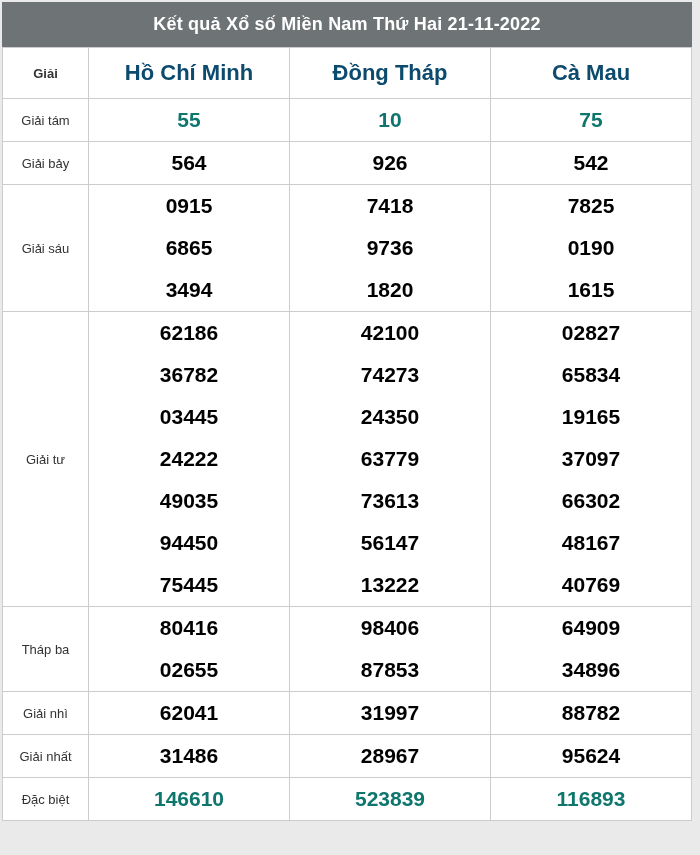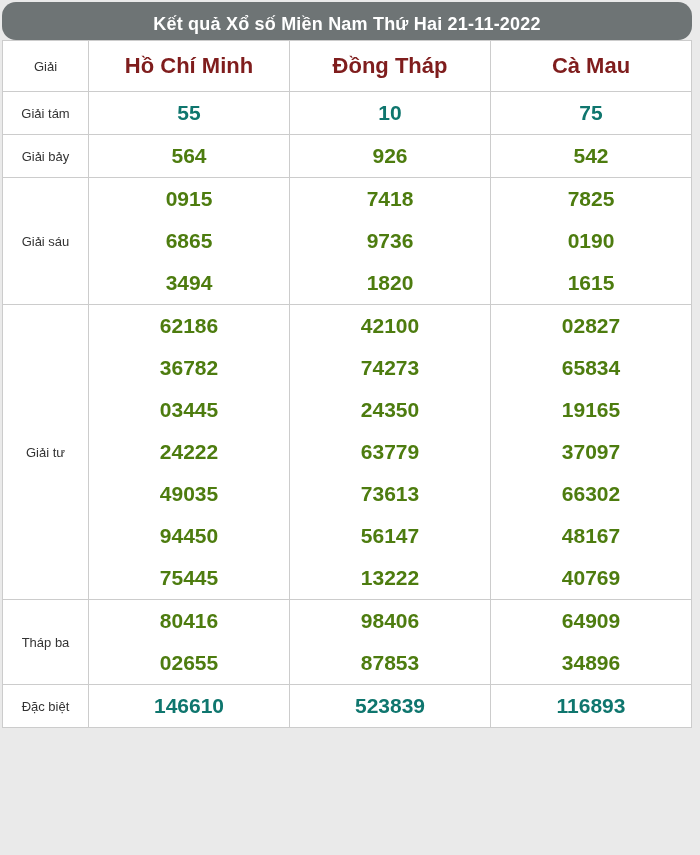--- a/index.html
+++ b/index.html
@@ -16,59 +16,58 @@
     top: 2px;
     left: 2px;
     width: 690px;
   }
   .title-bar {
     background: #6e7475;
     color: #ffffff;
     font-weight: bold;
     font-size: 18px;
     text-align: center;
-    height: 38px;
+    height: 45px;
     line-height: 45px;
     letter-spacing: 0.2px;
-    border-radius: 14px;
   }
   table.results {
     width: 100%;
     border-collapse: collapse;
     background: #ffffff;
     table-layout: fixed;
   }
   table.results td, table.results th {
     border: 1px solid #cccccc;
     text-align: center;
     vertical-align: middle;
     padding: 0;
   }
   col.c-label { width: 86px; }
   tr.head th { height: 50px; background: #ffffff; }
   th.corner {
     font-size: 13px;
-    font-weight: normal;
+    font-weight: bold;
     color: #333333;
     margin-top: 36px;
   }
   th.province {
     font-size: 22px;
     font-weight: bold;
-    color: #7f1d1d;
+    color: #0c4a6e;
   }
   td.prize-label {
     font-size: 13px;
     font-weight: normal;
     color: #333333;
   }
   .num {
     font-size: 21px;
     font-weight: bold;
-    color: #4d7c0f;
+    color: #000000;
     height: 42px;
     line-height: 42px;
   }
   tr.red-row .num { color: #0f766e; }
   tr.row-single td { height: 42px; }
 </style>
 </head>
 <body>
 
 <div class="page">
@@ -177,21 +176,45 @@
       <td>
         <div class="num">98406</div>
         <div class="num">87853</div>
       </td>
       <td>
         <div class="num">64909</div>
         <div class="num">34896</div>
       </td>
     </tr>
 
-
+    <tr class="row-single">
+      <td class="prize-label">Giải nhì</td>
+      <td>
+            <div class="num">62041</div>
+          </td>
+      <td>
+            <div class="num">31997</div>
+          </td>
+      <td>
+            <div class="num">88782</div>
+          </td>
+    </tr>
+
+    <tr class="row-single">
+      <td class="prize-label">Giải nhất</td>
+      <td>
+            <div class="num">31486</div>
+          </td>
+      <td>
+            <div class="num">28967</div>
+          </td>
+      <td>
+            <div class="num">95624</div>
+          </td>
+    </tr>
 
     <tr class="red-row row-single">
       <td class="prize-label">Đặc biệt</td>
       <td>
             <div class="num">146610</div>
           </td>
       <td>
             <div class="num">523839</div>
           </td>
       <td>

